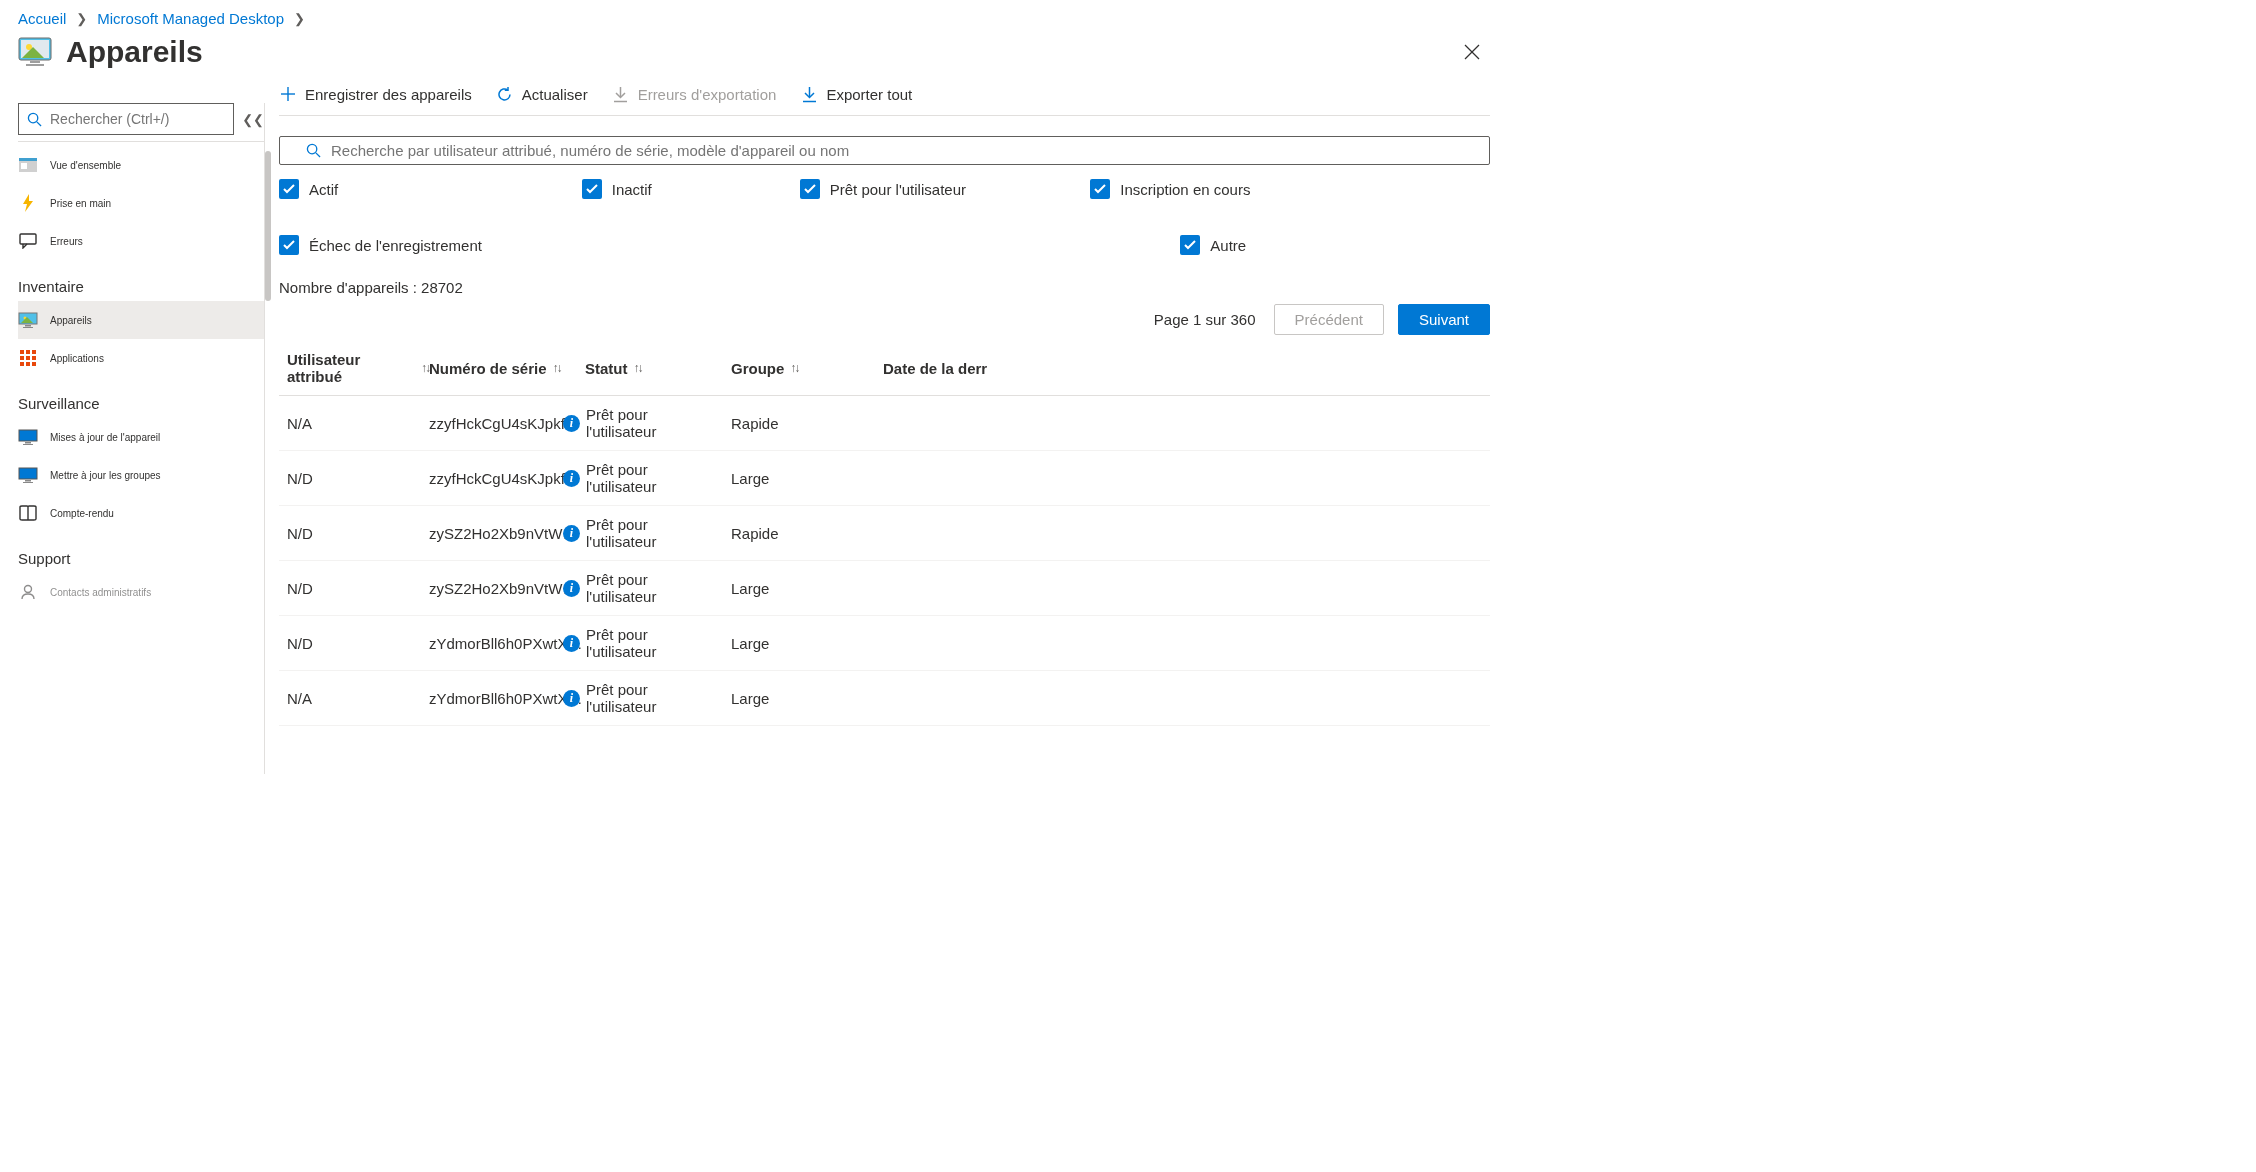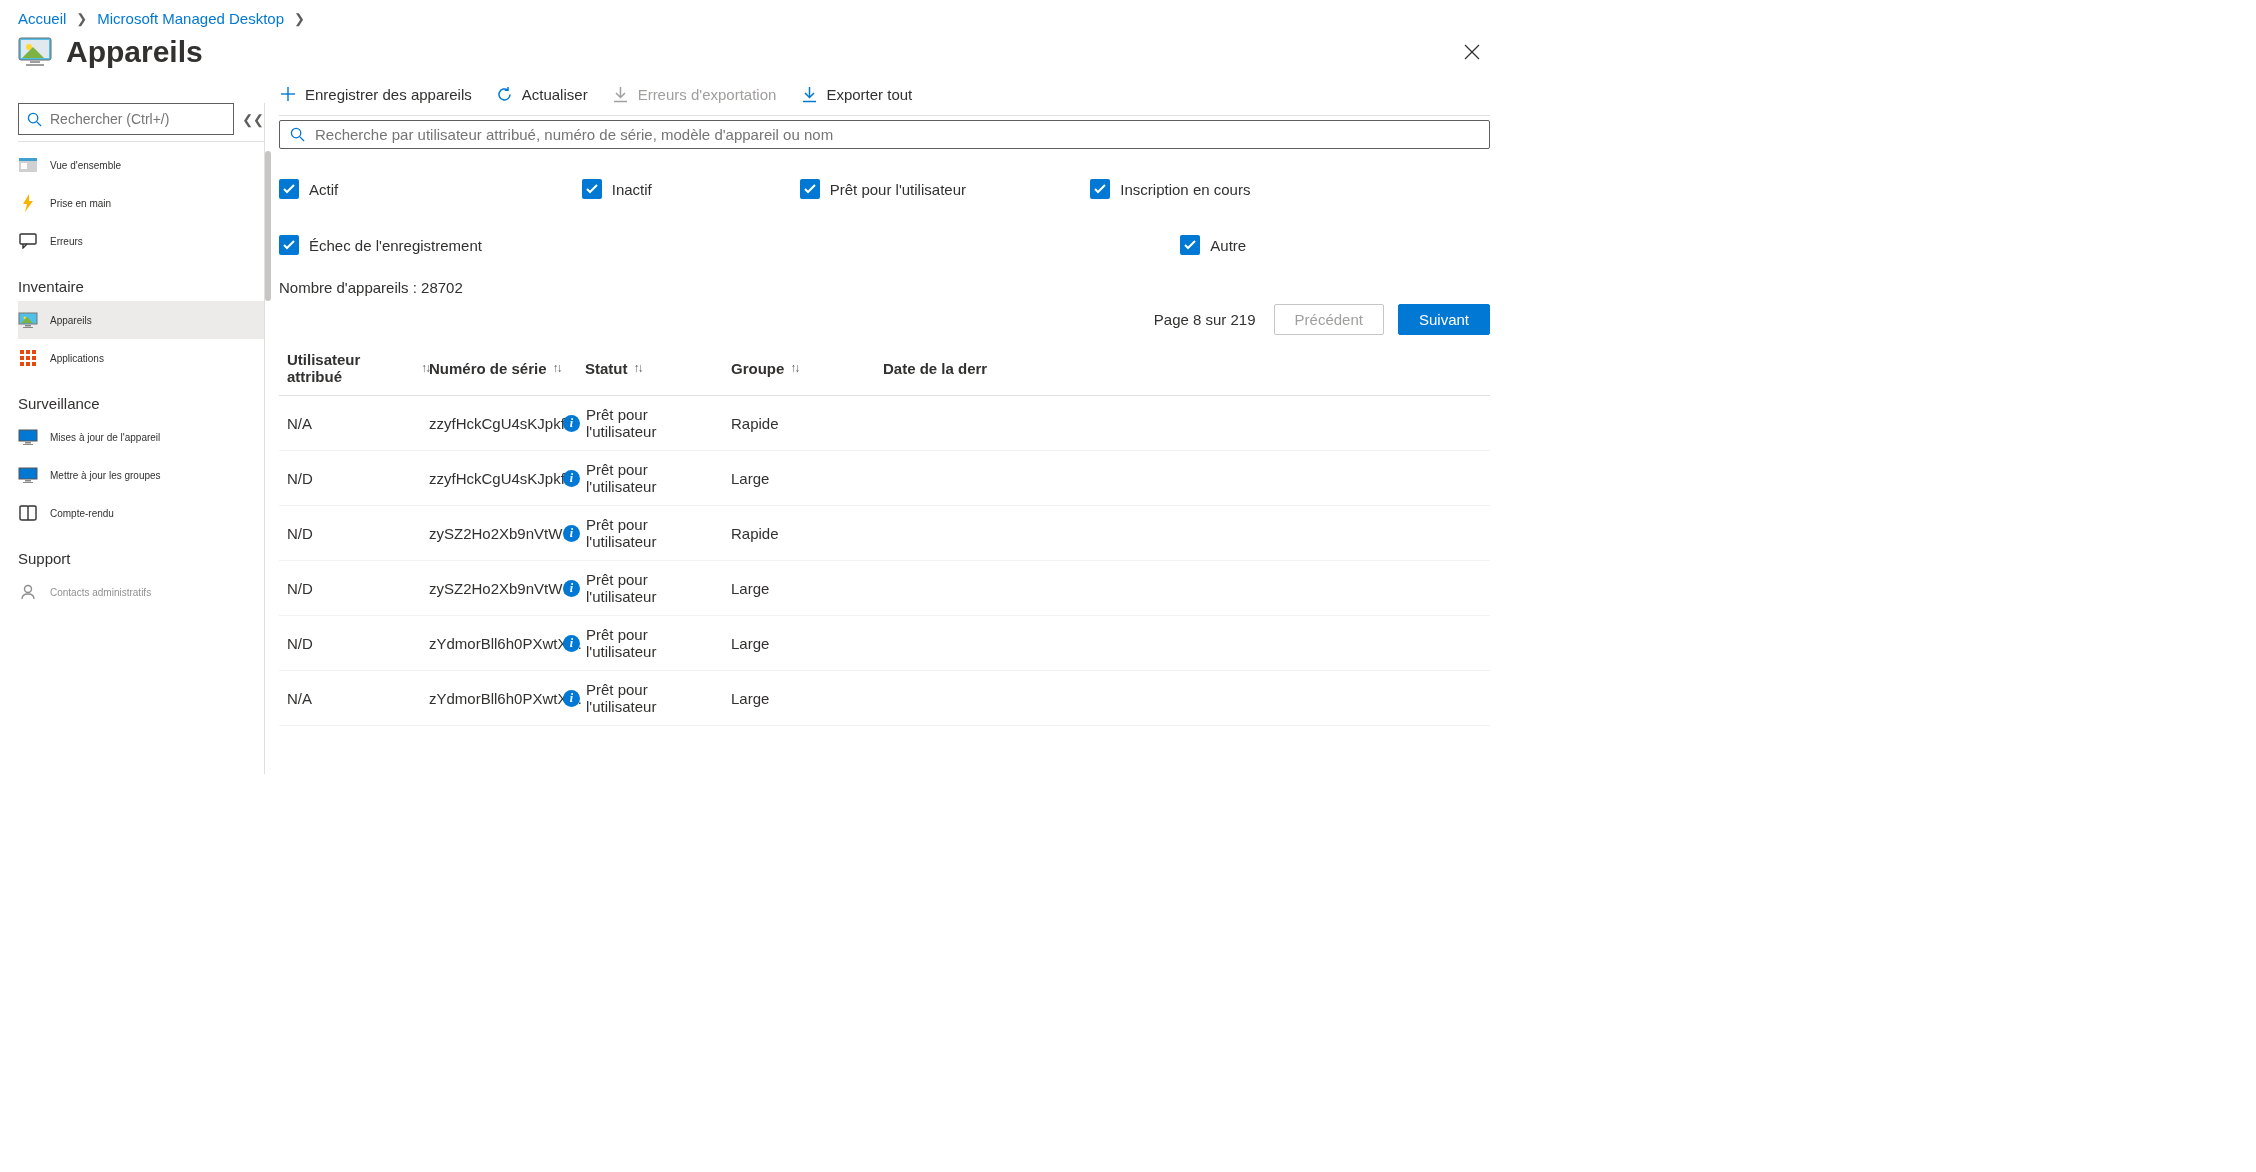--- a/index.html
+++ b/index.html
@@ -141,32 +141,32 @@
   cursor: pointer;
   font-size: 15px;
 }
 .tool-btn.disabled { color: #a19f9d; cursor: default; }
 .tool-btn .tool-icon { color: #0078d4; width:18px; height:18px; display:inline-flex;align-items:center;justify-content:center;}
 .tool-btn.disabled .tool-icon { color: #a19f9d; }
 
 .filter-box {
   border: 1px solid #605e5c;
   border-radius: 2px;
-  margin-top: 4px;
+  margin-top: 20px;
   display: flex; align-items: center; gap: 10px;
-  padding: 5px 10px;
+  padding: 5px 26px;
 }
 .filter-box input {
   border: none; outline: none; font-size: 15px; width: 100%;
   color: #605e5c; background: transparent;
 }
 
 .filters {
   display: flex; flex-wrap: wrap;
-  margin-top: 30px;
+  margin-top: 14px;
   gap: 18px 0;
 }
 .filter-chk {
   display: inline-flex; align-items: center; gap: 10px;
   font-size: 15px;
   width: 25%;
 }
 .filter-chk:last-of-type { width: auto; }
 .chk {
   width: 20px; height: 20px;
@@ -498,21 +498,21 @@
               <polyline points="1,5 4,8 11,1"></polyline>
             </svg>
           </span>
         <span>Autre</span>
       </label>
     </div>
 
     <div class="count-line">Nombre d'appareils : 28702</div>
 
     <div class="pager">
-      <span class="page-info">Page 8 sur 219</span>
+      <span class="page-info">Page 1 sur 360</span>
       <button class="btn" disabled="">Précédent</button>
       <button class="btn primary">Suivant</button>
     </div>
 
     <div class="table">
       <div class="thead">
         <div class="th col-user">
           <span>Utilisateur attribué</span>
           <span class="sort-arrows">↑↓</span>
         </div>

